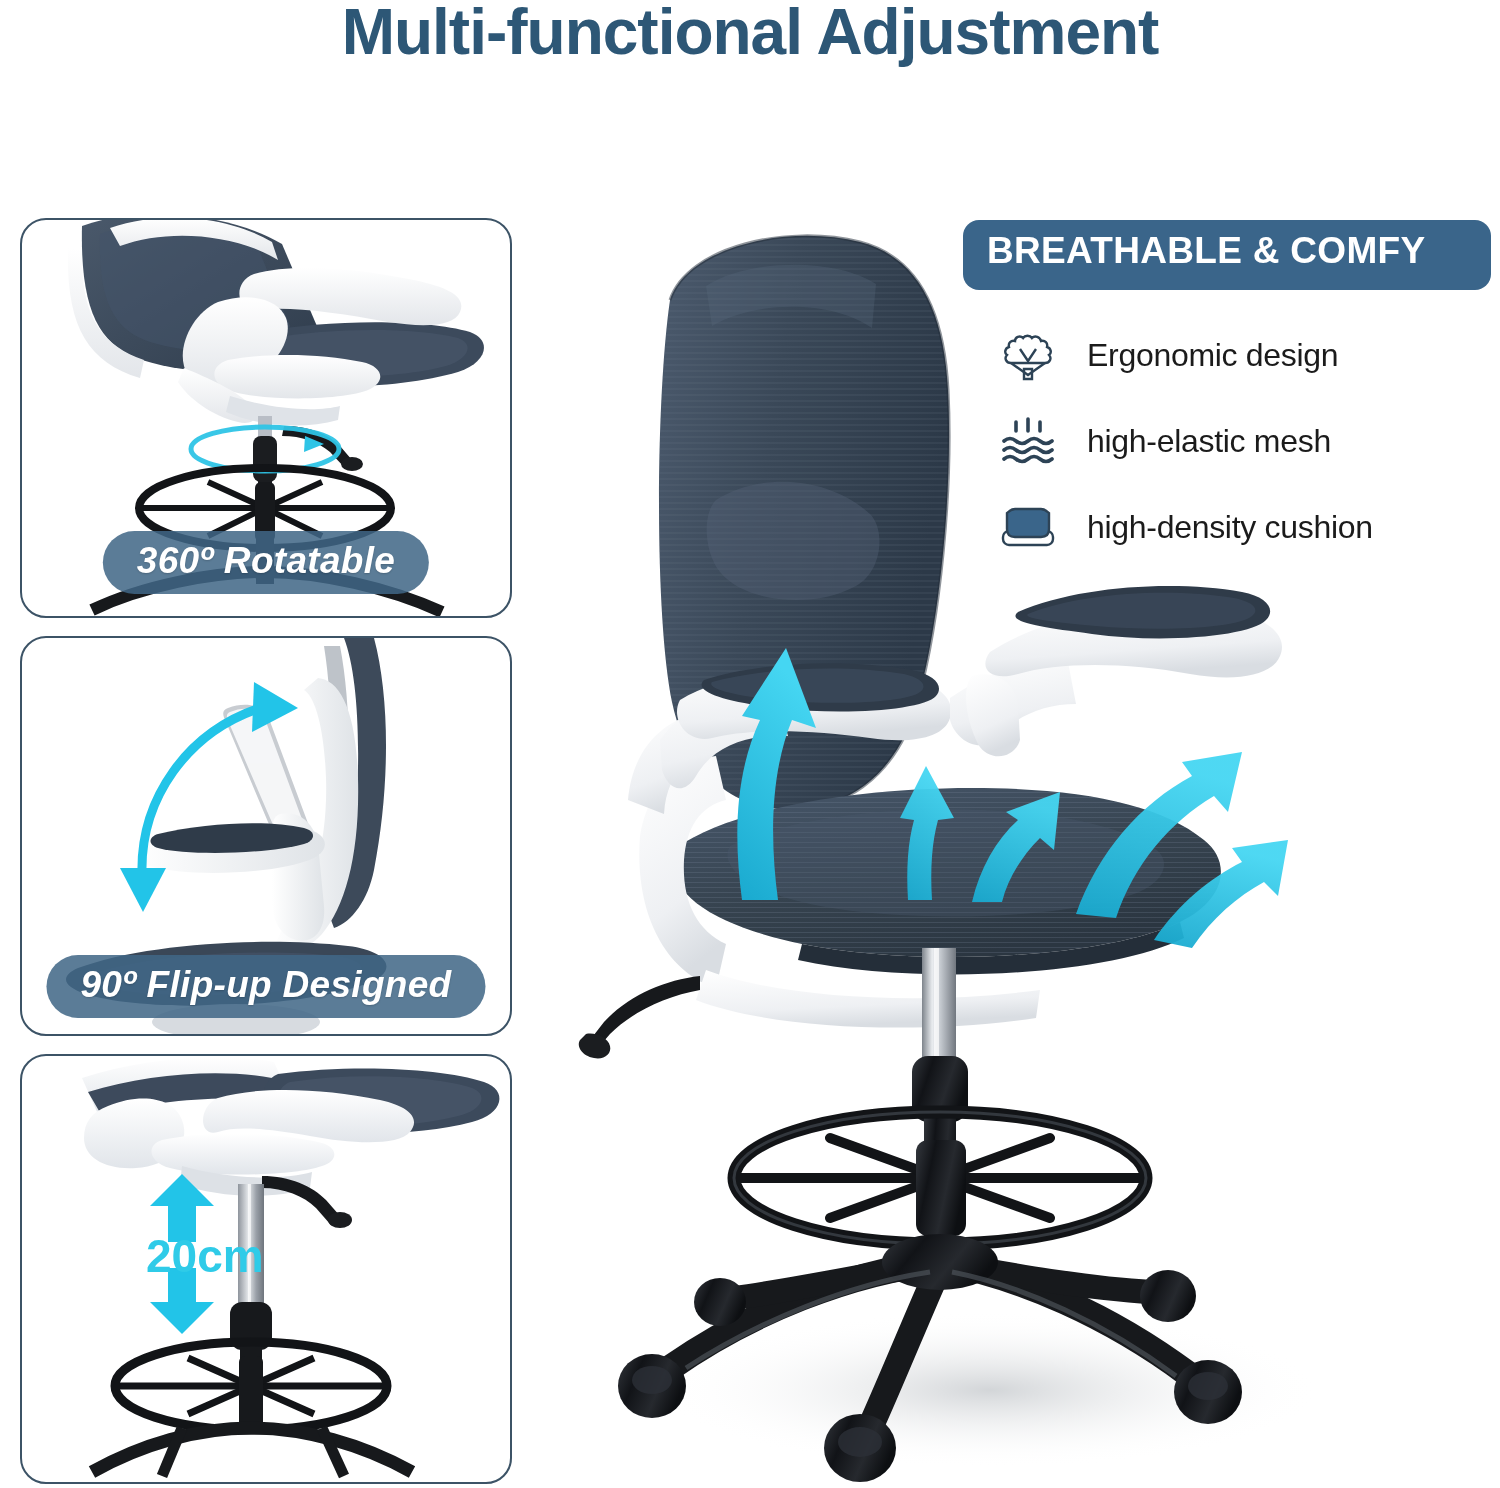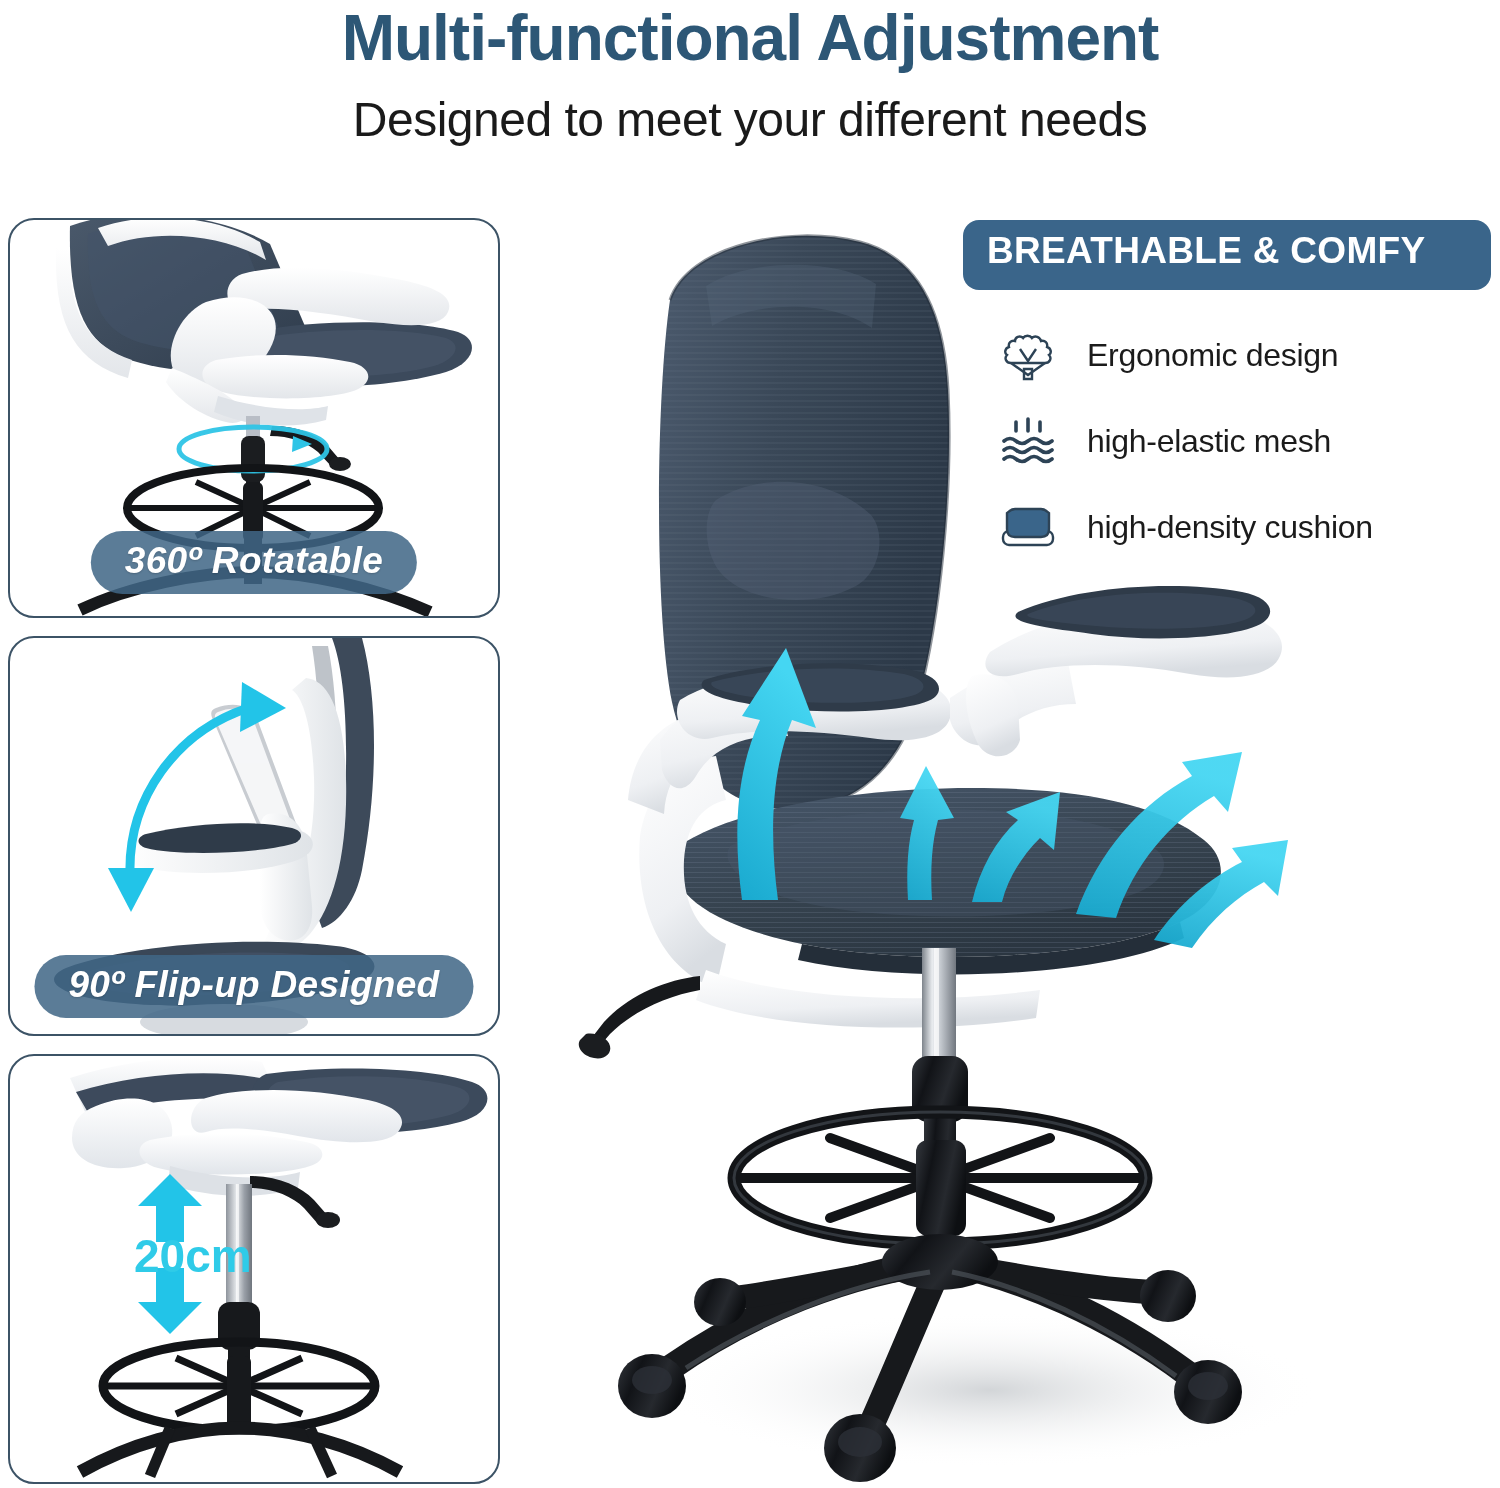--- a/index.html
+++ b/index.html
@@ -7,30 +7,30 @@
   body {
     width:1500px; height:1488px;
     font-family:"Liberation Sans", sans-serif;
     position:relative; overflow:hidden;
   }
 
   
   .header { position:absolute; left:0; top:0; width:1500px; height:190px; text-align:center; }
   .title {
     font-size:64px; font-weight:bold; color:#2d5776;
-    letter-spacing:-1px; line-height:1; padding-top:6px;
+    letter-spacing:-1px; line-height:1; padding-top:0;
     font-family:"Liberation Sans", sans-serif;
   }
   .subtitle {
     font-size:48px; font-weight:normal; color:#1a1a1a;
     letter-spacing:-0.5px; margin-top:26px; line-height:1;
   }
 
   
-  .panels { position:absolute; left:8px; top:218px; width:492px; height:1266px; }
+  .panels { position:absolute; left:20px; top:218px; width:492px; height:1266px; }
   .panel {
     position:absolute; left:0; width:492px;
     border:2px solid #3c5366; border-radius:26px;
     background:#ffffff; overflow:hidden;
   }
   .panel.p1 { top:0;   height:400px; }
   .panel.p2 { top:418px; height:400px; }
   .panel.p3 { top:836px; height:430px;text-align:right; }
 
   .panel-art { position:absolute; inset:0; overflow:hidden; }
@@ -71,21 +71,20 @@
 
   
   .hero { position:absolute; left:520px; top:200px; width:980px; height:1288px; }
   .hero svg { display:block; }
 </style>
 </head>
 <body>
 
 <div class="header">
   <div class="title">Multi-functional Adjustment</div>
-  <div class="subtitle">Designed to meet your different needs</div>
 </div>
 
 <div class="panels">
 
   <div class="panel p1">
     <div class="panel-art">
       <svg width="492" height="400" viewBox="0 0 492 400">
         <defs>
           <linearGradient id="mshA" x1="0" y1="0" x2="1" y2="1">
             <stop offset="0" stop-color="#4a596b"></stop>

